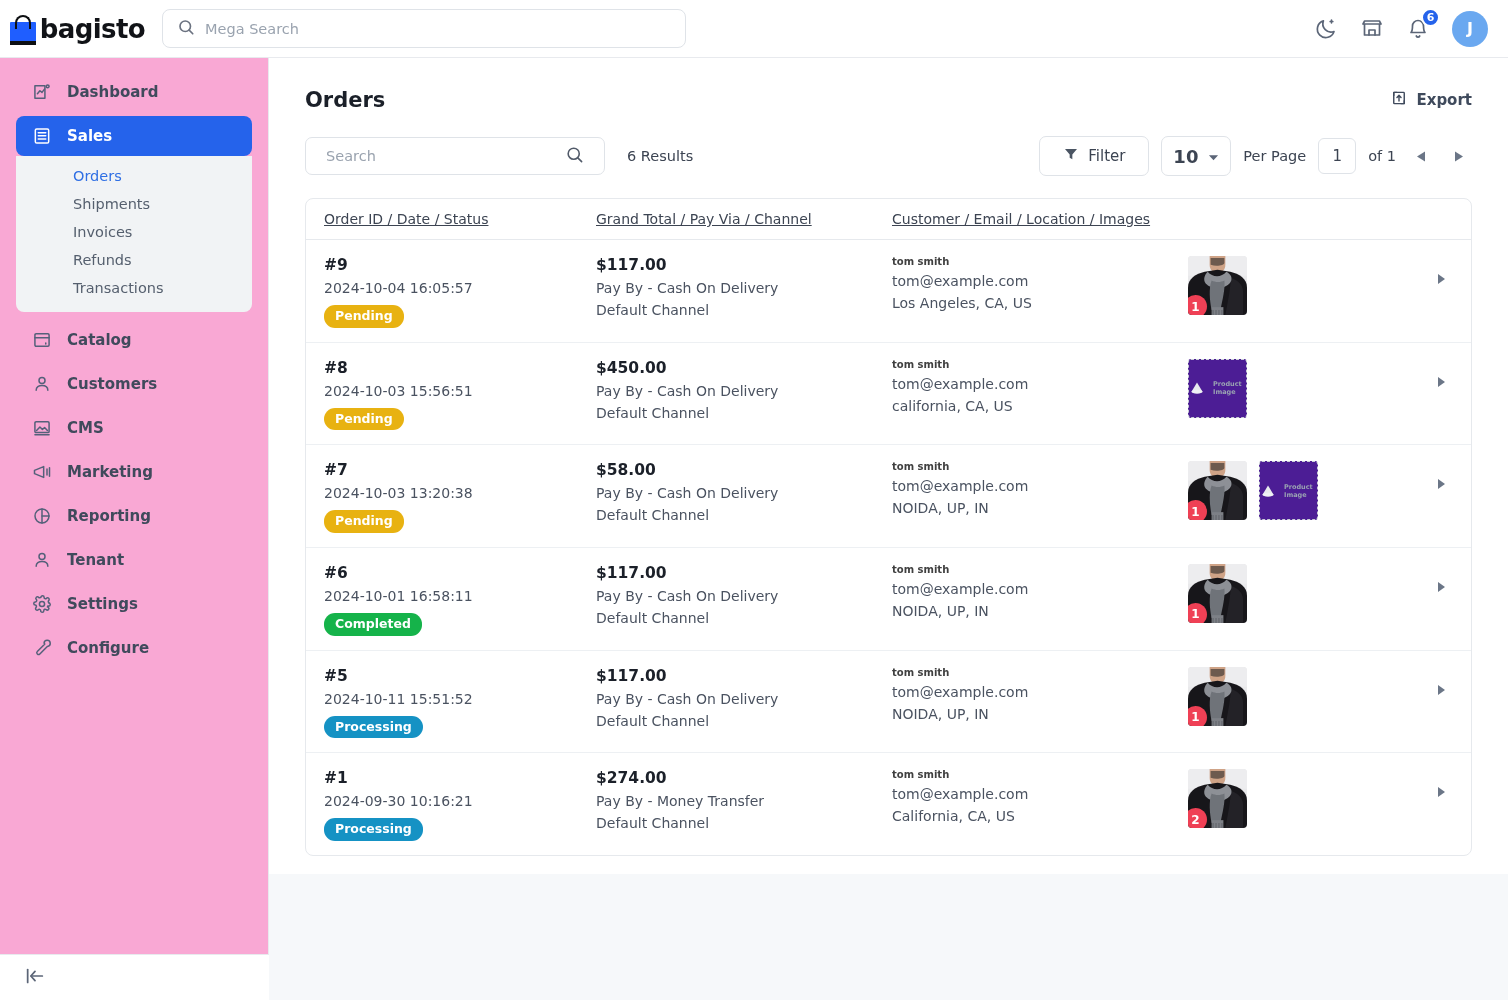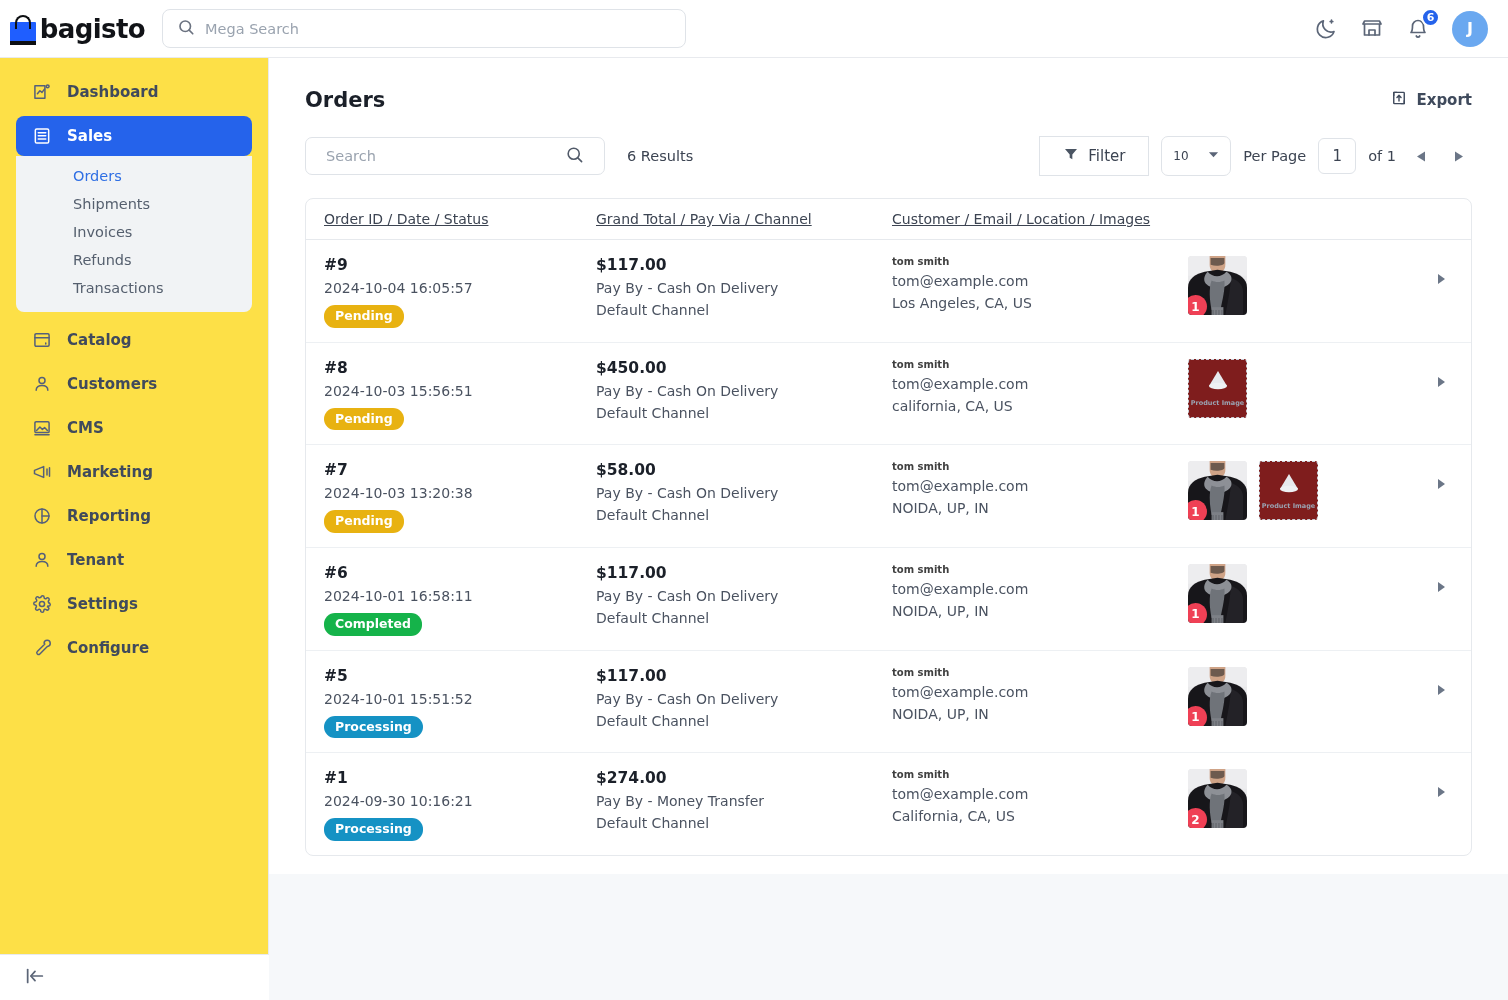--- a/index.html
+++ b/index.html
@@ -62,21 +62,21 @@
   }
   .avatar {
     width: 36px; height: 36px; border-radius: 50%; background: #6aa8f0;
     color: #fff; font-size: 16px; font-weight: 600;
     display: flex; align-items: center; justify-content: center; cursor: pointer;
   }
 
   
   .sidebar {
     position: absolute; top: 58px; left: 0; width: 269px; height: 942px;
-    background: #fde047; border-right: 1px solid #e8eaee;
+    background: #f9a8d4; border-right: 1px solid #e8eaee;
     padding-top: 14px;
   }
   .nav { padding: 0 16px; }
   .nav-item {
     display: flex; align-items: center; gap: 15px;
     height: 40px; padding: 0 15px; border-radius: 8px;
     font-size: 15px; font-weight: 600; color: #404a5c; cursor: pointer;
     margin-bottom: 4px;
   }
   .nav-item .ic { width: 21px; height: 21px; display: flex; align-items: center; justify-content: center; color: #55607a; }
@@ -123,28 +123,28 @@
   .search-box input {
     border: none; outline: none; font-size: 14.5px; color: #4b5563;
     width: 100%; background: transparent;
     font-family: "DejaVu Sans", "Liberation Sans", sans-serif;
   }
   .search-box input::placeholder { color: #9aa3af; }
   .search-box .sicon { color: #515a69; margin-left: 6px; }
   .results-count { margin-left: 22px; font-size: 14.5px; color: #3c4characters; color: #3c4452; }
   .toolbar-right { margin-left: auto; display: flex; align-items: center; gap: 12px; }
   .filter-btn {
-    height: 40px; min-width: 110px; border: 1px solid #dfe3e8; border-radius: 0;
+    height: 40px; min-width: 110px; border: 1px solid #dfe3e8; border-radius: 7px;
     display: flex; align-items: center; justify-content: center; gap: 9px;
     font-size: 15px; color: #3c4452; background: #fff; cursor: pointer; padding: 12px 16px;
   }
   .perpage-select {
     height: 40px; width: 70px; border: 1px solid #dfe3e8; border-radius: 7px;
     display: flex; align-items: center; justify-content: space-between;
-    padding: 0 11px; font-size: 12px; color: #3c4452; background: #fff; cursor: pointer;
+    padding: 0 11px; font-size: 18px; color: #3c4452; background: #fff; cursor: pointer; font-weight: bold;
   }
   .perpage-label { font-size: 14.5px; color: #3c4452; }
   .page-input {
     width: 38px; height: 36px; border: 1px solid #dfe3e8; border-radius: 6px;
     text-align: center; font-size: 15px; color: #3c4452; outline: none;
     font-family: "DejaVu Sans", "Liberation Sans", sans-serif;
   }
   .of-label { font-size: 14.5px; color: #3c4452; }
   .pg-arrow { width: 26px; height: 26px; display: flex; align-items: center; justify-content: center; cursor: pointer; color: #5b6577; }
 
@@ -193,22 +193,22 @@
   }
   .thumb-photo { width: 59px; height: 59px; display: block; }
   .qty-badge {
     position: absolute; left: -4px; bottom: -3px;
     width: 23px; height: 23px; border-radius: 50%;
     background: #ef4055; color: #fff; font-size: 12px; font-weight: 700;
     display: flex; align-items: center; justify-content: center;
   }
   .thumb-ph {
     width: 59px; height: 59px; border: 1px dashed #c9ced6; border-radius: 3px;
-    display: flex; flex-direction: column; align-items: center; justify-content: center;
-    background: #7f1d1d; gap: 8px;
+    display: flex; flex-direction: row; align-items: center; justify-content: center;
+    background: #4c1d95; gap: 8px;
   }
   .thumb-ph .ph-label { font-size: 6.5px; font-weight: 700; color: #9aa3b2; }
 
   .chevron-right {
     width: 0; height: 0;
     border-top: 5px solid transparent; border-bottom: 5px solid transparent;
     border-left: 7px solid #6b7687; cursor: pointer;
   }
 </style>
 </head>
@@ -608,21 +608,21 @@
                 <span class="qty-badge">1</span>
               </div>
               </div>
     <div class="c-arrow">
       <span class="chevron-right"></span>
     </div>
             </div>
             <div class="trow">
     <div class="c-order">
       <div class="order-id">#5</div>
-      <div class="order-date">2024-10-01 15:51:52</div>
+      <div class="order-date">2024-10-11 15:51:52</div>
       <span class="badge processing">Processing</span>
     </div>
     <div class="c-total">
       <div class="grand-total">$117.00</div>
       <div class="sub-line">Pay By - Cash On Delivery</div>
       <div class="sub-line">Default Channel</div>
     </div>
     <div class="c-cust">
       <div class="cust-name">tom smith</div>
       <div class="sub-line">tom@example.com</div>

